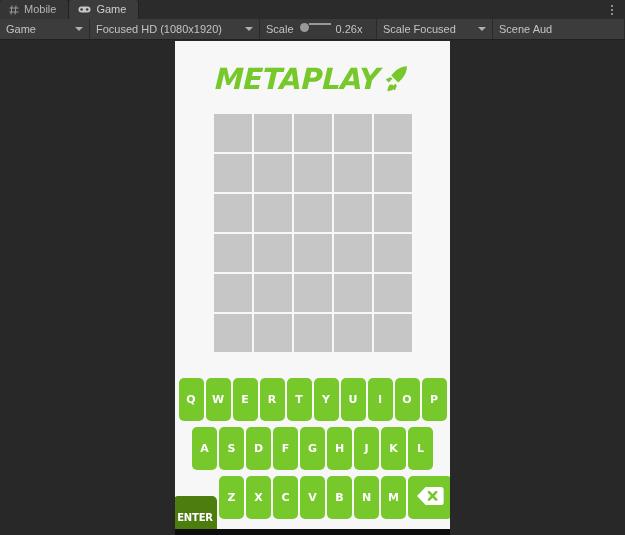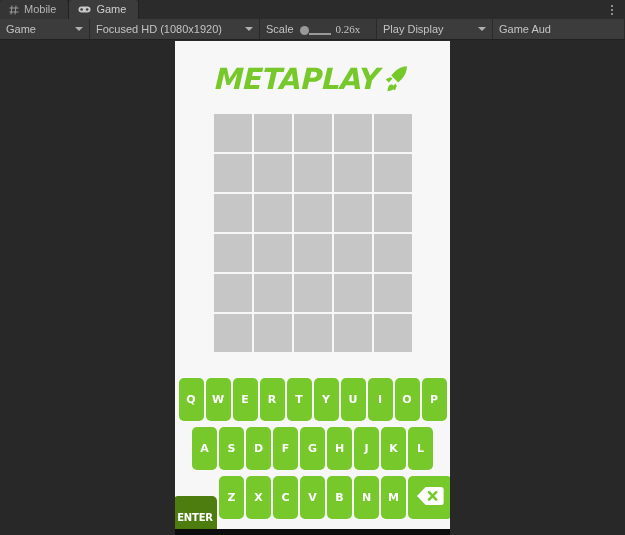--- a/index.html
+++ b/index.html
@@ -95,24 +95,23 @@
   }
   .w-game   { width: 90px; }
   .w-disp   { width: 78px; }
   .w-res    { width: 170px; }
   .w-scale  { width: 117px; }
   .w-play   { width: 116px; }
   .w-mute   { flex: 1 1 auto; }
 
   .slider {
     display: flex;
-    align-items: flex-end;
+    align-items: flex-start;
     flex: 1 1 auto;
     gap: 0;
-    font-family: Liberation Serif, serif;
   }
   .slider-knob {
     width: 9px; height: 9px;
     border-radius: 50%;
     background: #999999;
     flex: 0 0 auto;
   }
   .slider-track {
     height: 2px;
     width: 22px;
@@ -263,26 +262,26 @@
     <div class="tb-item w-scale plain">
       <span class="tb-label">Scale</span>
       <span class="slider">
         <span class="slider-knob"></span>
         <span class="slider-track"></span>
         <span class="scale-val">0.26x</span>
       </span>
     </div>
 
     <div class="tb-item w-play">
-      <span class="tb-label">Play Display</span>
+      <span class="tb-label">Scale Focused</span>
       <span class="caret"></span>
     </div>
 
     <div class="tb-item w-mute">
-      <span class="tb-label">Game Aud</span>
+      <span class="tb-label">Scene Aud</span>
     </div>
   </div>
 
   <div class="viewport">
 
     <div class="logo-wrap">
       <span class="logo-text">METAPLAY</span>
       <span class="rocket">
         <svg width="28" height="30" viewBox="0 0 28 30">
           <g fill="#76c82b">

